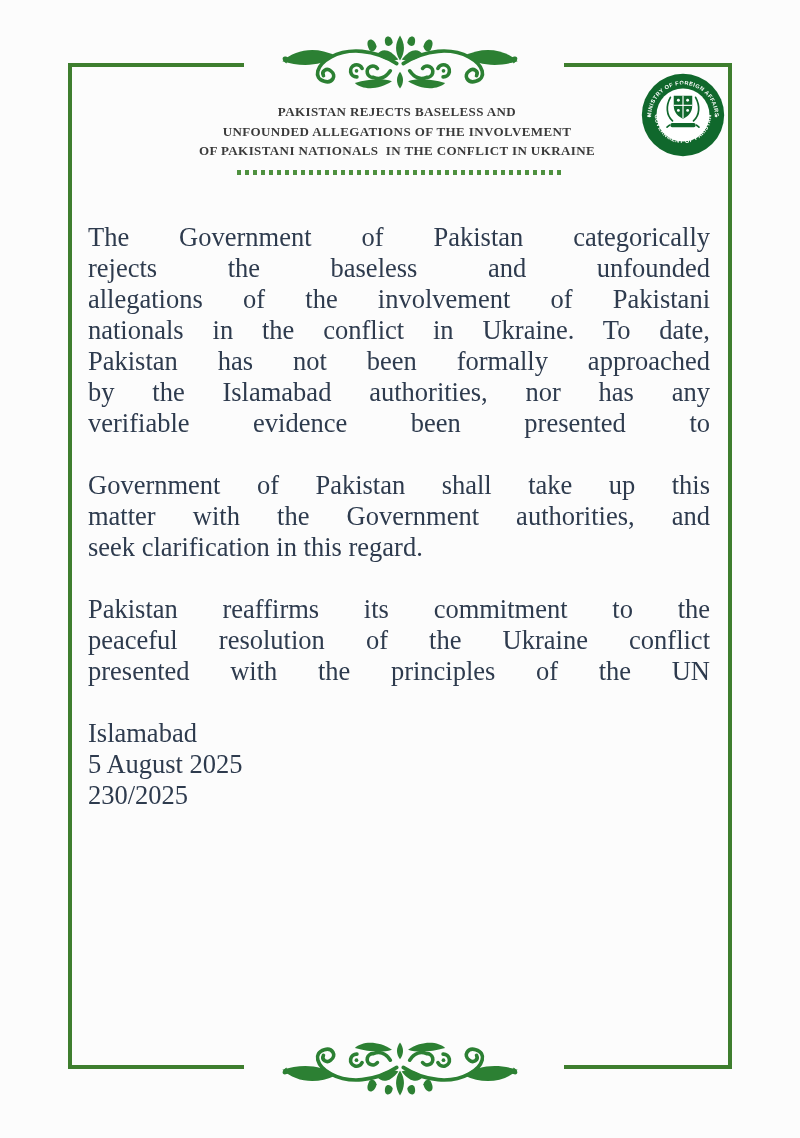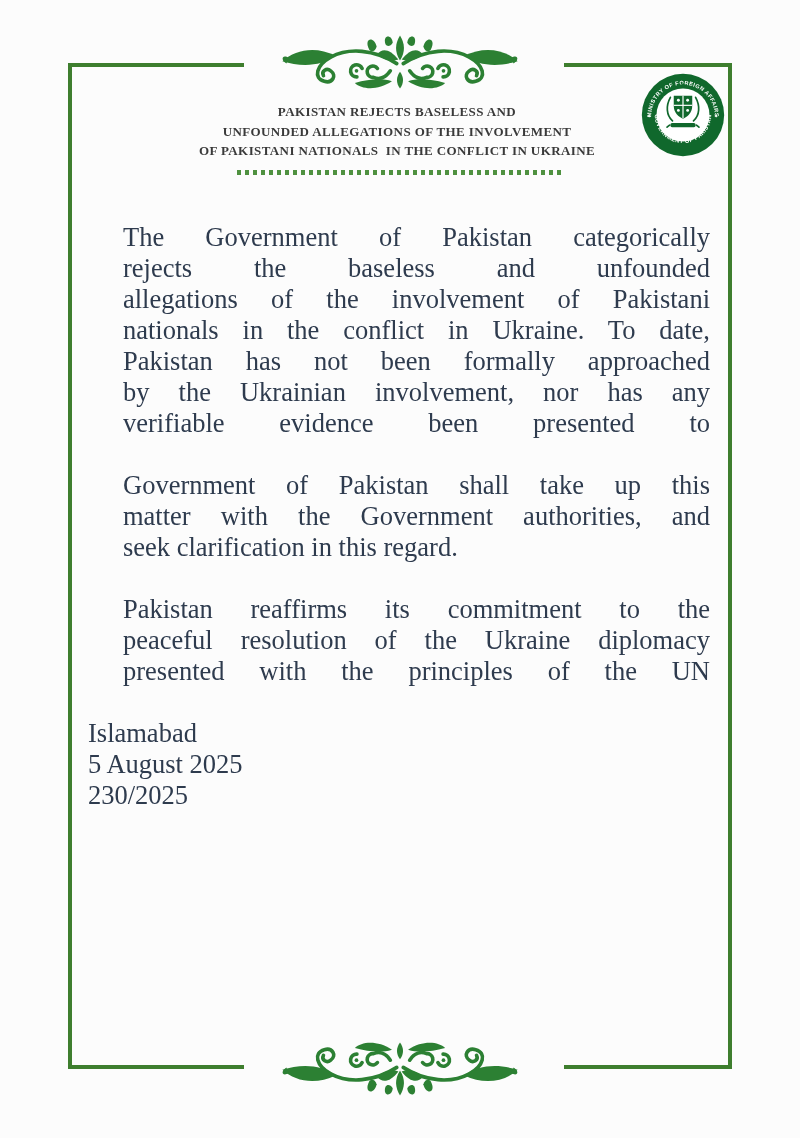--- a/index.html
+++ b/index.html
@@ -52,21 +52,21 @@
   .ring{fill:var(--logo-green);}
   .ring-text{fill:#ffffff;font-family:"Liberation Sans",sans-serif;font-weight:bold;font-size:6.7px;letter-spacing:.55px;}
   .emb-fill{fill:var(--logo-green);}
   .emb-stroke{fill:none;stroke:var(--logo-green);stroke-width:2;stroke-linecap:round;}
 
   .content{
     position:absolute;left:88px;top:222px;width:622px;
     color:var(--body-text);
     font-size:26.5px;line-height:31px;
   }
-  .para{margin-bottom:31px;margin-left:35px;}
+  .para{margin-bottom:31px;}
   .para .line{text-align:justify;text-align-last:justify;}
   .para .line.last{text-align:left;text-align-last:left;}
   .footer-line{text-align:left;}
 </style>
 </head>
 <body>
 
 <div class="page">
 
   <div class="frame-seg seg-left"></div>
@@ -156,31 +156,31 @@
   <div class="dotted-rule"></div>
 
   <div class="content">
     <div>
         <div class="para">
           <div class="line">The Government of Pakistan categorically</div>
           <div class="line">rejects the baseless and unfounded</div>
           <div class="line">allegations of the involvement of Pakistani</div>
           <div class="line">nationals in the conflict in Ukraine. To date,</div>
           <div class="line">Pakistan has not been formally approached</div>
-          <div class="line">by the Ukrainian involvement, nor has any</div>
+          <div class="line">by the Islamabad authorities, nor has any</div>
           <div class="line">verifiable evidence been presented to</div>
         </div>
         <div class="para">
           <div class="line">Government of Pakistan shall take up this</div>
           <div class="line">matter with the Government authorities, and</div>
           <div class="line last">seek clarification in this regard.</div>
         </div>
         <div class="para">
           <div class="line">Pakistan reaffirms its commitment to the</div>
-          <div class="line">peaceful resolution of the Ukraine diplomacy</div>
+          <div class="line">peaceful resolution of the Ukraine conflict</div>
           <div class="line">presented with the principles of the UN</div>
         </div>
       </div>
     <div class="footer-line">Islamabad</div>
     <div class="footer-line">5 August 2025</div>
     <div class="footer-line">230/2025</div>
   </div>
 
 </div>
 

